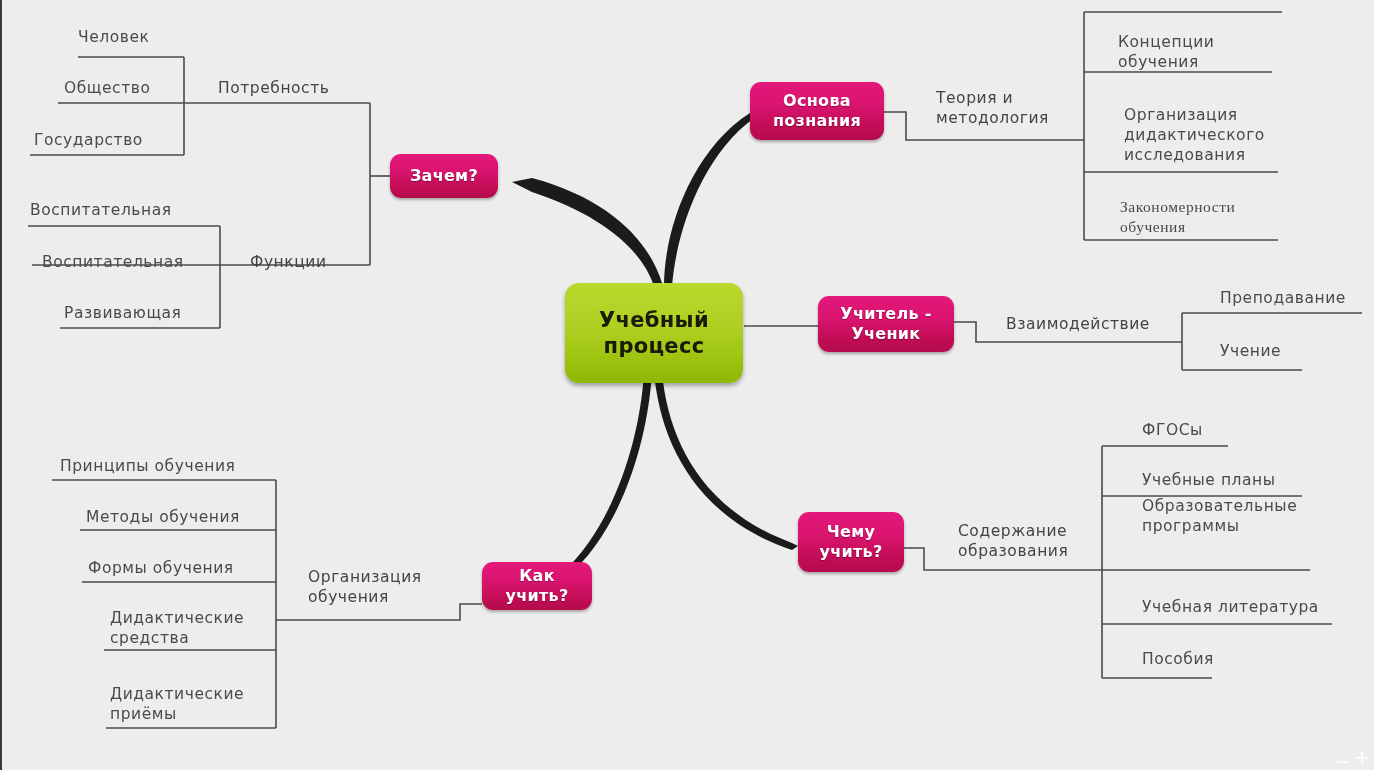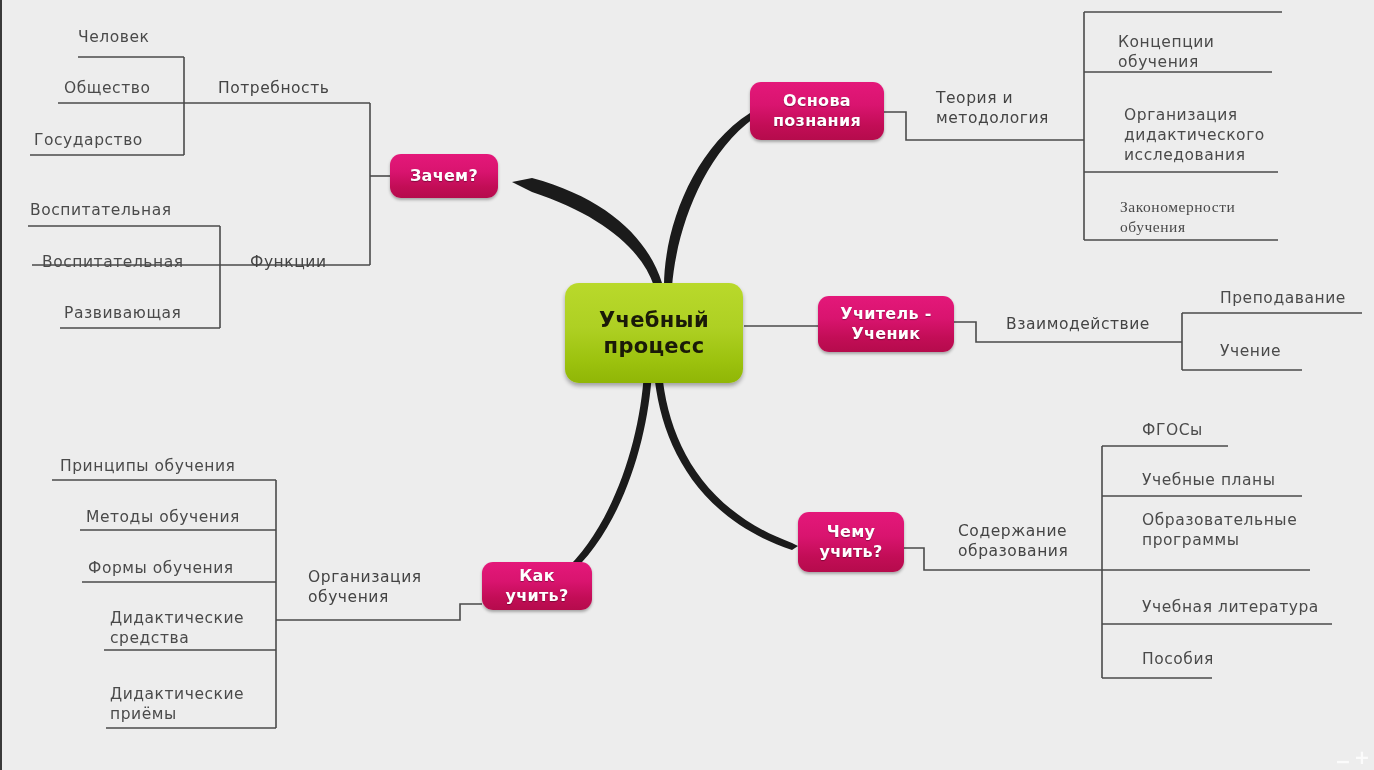--- a/index.html
+++ b/index.html
@@ -196,21 +196,21 @@
 дидактического
 исследования</div>
   <div class="label leaf" style="left:1118px; top:197px;font-family:Liberation Serif, serif;">Закономерности
 обучения</div>
 
   <div class="label leaf" style="left:1218px; top:288px;text-align:right;">Преподавание</div>
   <div class="label leaf" style="left:1218px; top:341px;">Учение</div>
 
   <div class="label leaf" style="left:1140px; top:420px;">ФГОСы</div>
   <div class="label leaf" style="left:1140px; top:470px;">Учебные планы</div>
-  <div class="label leaf" style="left:1140px; top:510px;">Образовательные
+  <div class="label leaf" style="left:1140px; top:496px;">Образовательные
 программы</div>
   <div class="label leaf" style="left:1140px; top:597px;">Учебная литература</div>
   <div class="label leaf" style="left:1140px; top:649px;">Пособия</div>
 
   <div class="label leaf" style="left:58px; top:456px;">Принципы обучения</div>
   <div class="label leaf" style="left:84px; top:507px;">Методы обучения</div>
   <div class="label leaf" style="left:86px; top:558px;">Формы обучения</div>
   <div class="label leaf" style="left:108px; top:608px;">Дидактические
 средства</div>
   <div class="label leaf" style="left:108px; top:684px;">Дидактические

